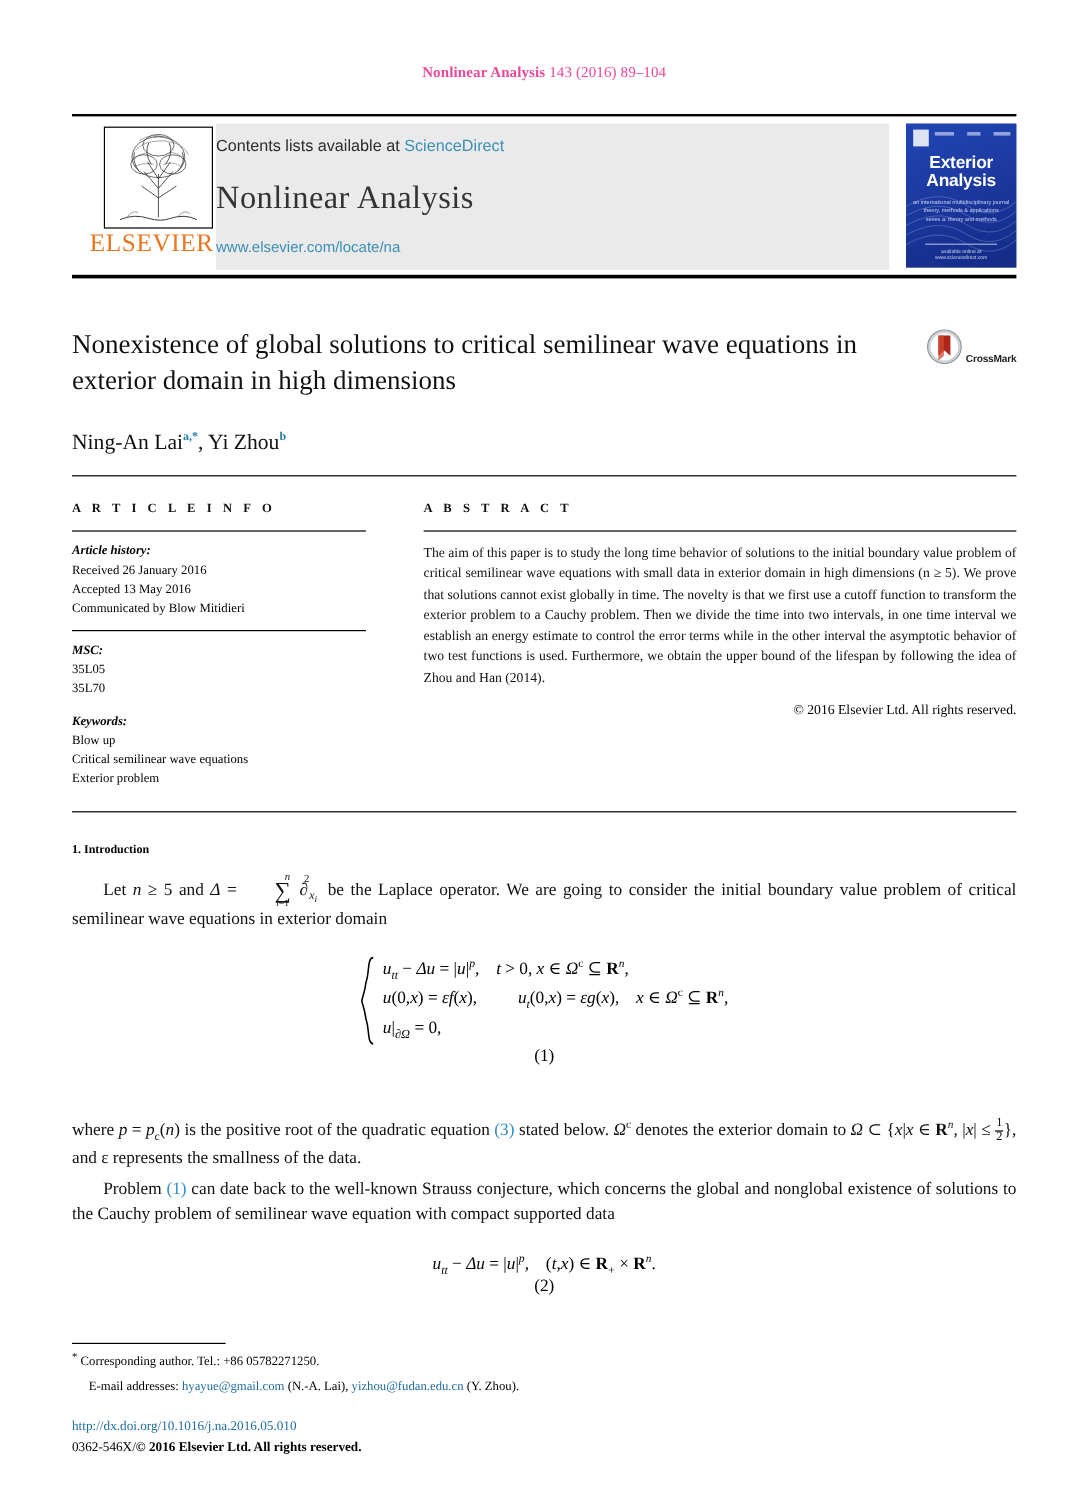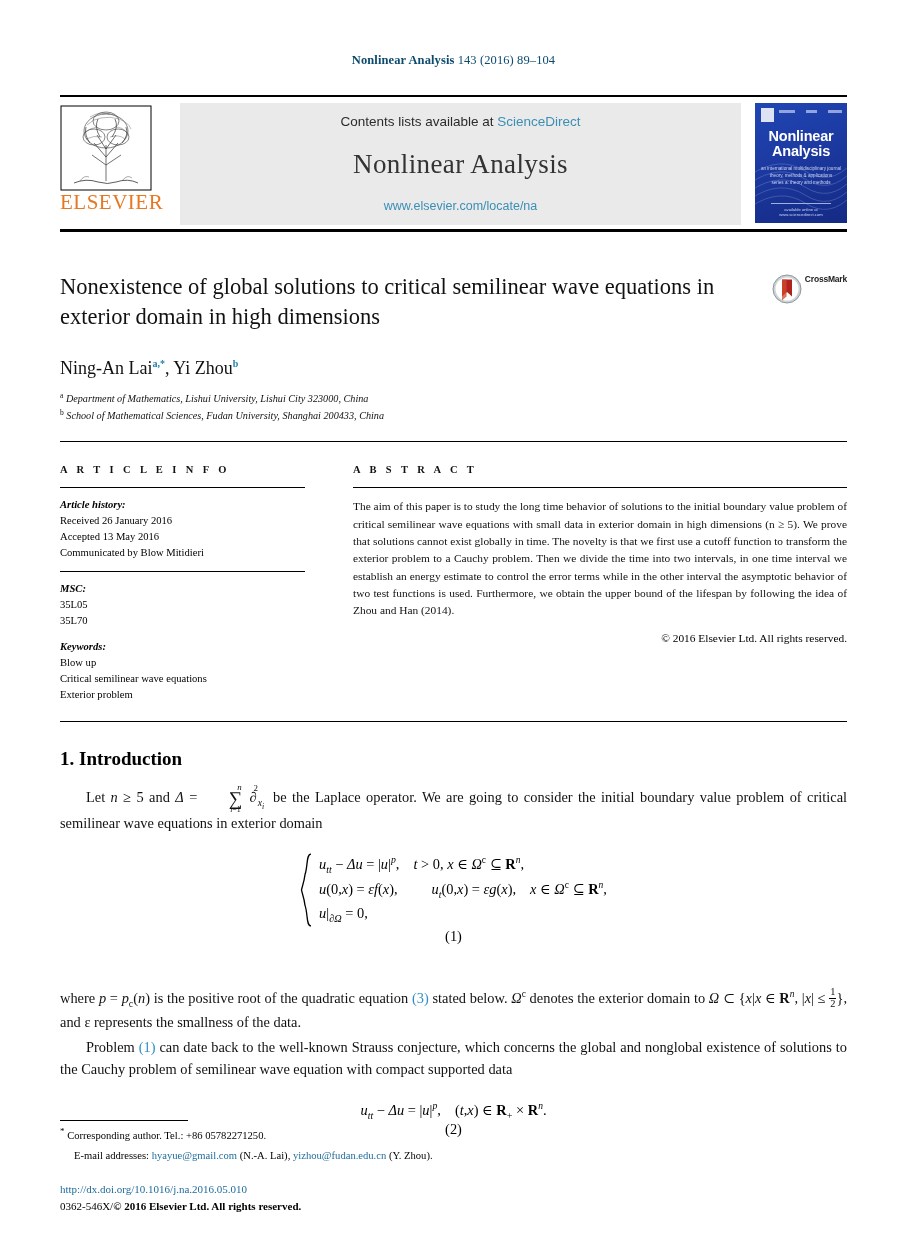--- a/index.html
+++ b/index.html
@@ -19,21 +19,21 @@
     position: relative;
     width: 907px;
     height: 1238px;
     box-sizing: border-box;
     padding: 0 60px;
   }
 
   
   .running-head {
     text-align: center;
-    color: #0c4a6e;
+    color: #ec4899;
     font-size: 12.5px;
     font-weight: bold;
     padding-top: 53px;
     letter-spacing: .1px;
   }
   .running-head .rh-light { font-weight: normal; }
 
   
   .masthead {
     margin-top: 27px;
@@ -41,41 +41,41 @@
     padding-top: 6px;
     display: flex;
     align-items: stretch;
     height: 122px;
   }
   .elsevier-block {
     width: 118px;
     flex: 0 0 118px;
     display: flex;
     flex-direction: column;
-    align-items: flex-start;
+    align-items: flex-end;
     justify-content: flex-start;
     padding-top: 2px;
   }
   .tree-logo { width: 92px; height: 86px; display:block; }
   .elsevier-word {
     font-family: "Liberation Serif", serif;
     color: #e87722;
     font-size: 21px;
     letter-spacing: .5px;
     line-height: 1;
     margin-top: 1px;
   }
   .contents-box {
     flex: 1 1 auto;
     background: #eaeaea;
     margin-left: 2px;
     margin-right: 14px;
     display: flex;
     flex-direction: column;
-    align-items: center;
+    align-items: flex-start;
     justify-content: space-between;
     padding: 11px 0 12px 0;
     box-sizing: border-box;
   }
   .contents-line {
     font-family: "Liberation Sans", sans-serif;
     font-size: 13.5px;
     color: #2b2b2b;
   }
   .sd-link { color: #3b8fb5; }
@@ -164,21 +164,21 @@
     color: #111;
     max-width: 660px;
     font-weight: normal;
     margin: 0;
   }
   .crossmark {
     position: absolute;
     right: 0;
     top: 2px;
     display: flex;
-    align-items: flex-start;
+    align-items: flex-end;
     gap: 3px;
   }
   .crossmark-label {
     font-family: "Liberation Sans", sans-serif;
     font-size: 8.5px;
     font-weight: bold;
     color: #222;
     letter-spacing: -.2px;
   }
   .authors {
@@ -233,21 +233,21 @@
   }
   .abstract-bottom-rule { border-bottom: 1.3px solid #000; margin-top: 18px; }
 
   
   .body-sec {
     margin-top: 26px;
   }
   .sec-head {
     font-family: "Liberation Serif", serif;
     font-weight: bold;
-    font-size: 19px;
+    font-size: 10px;
   }
   .para {
     font-size: 14.4px;
     line-height: 1.5;
     text-align: justify;
     margin-top: 17px;
     color: #111;
   }
   .para.indent { text-indent: 26px; }
   .para.tight { margin-top: 2px; }
@@ -388,21 +388,21 @@
           <path d="M-5 62 Q25 42 50 58 T97 50"></path>
         </g>
       </svg>
       <div class="cover-el"></div>
       <div class="cover-toptext">
         <i style="width:16px"></i>
           <i style="width:11px"></i>
           <i style="width:14px"></i>
       </div>
       <div class="cover-title">
-        <span>Nonlinear</span><br>
+        <span>Exterior</span><br>
         <span>Analysis</span>
       </div>
       <div class="cover-sub">
         <span>an international multidisciplinary journal</span><br>
         <span>theory, methods &amp; applications</span><br>
         <span>series a: theory and methods</span>
       </div>
       <div class="cover-foot">available online at www.sciencedirect.com</div>
     </div>
   </div>
@@ -418,24 +418,20 @@
         <path d="M10 5.5 h10 v17 l-5 -4.5 l-5 4.5 z" fill="#b0231c"></path>
         <path d="M10 5.5 h4.6 v17 l-4.6 4 z" fill="#d24a2e" opacity=".75"></path>
       </svg>
       <span class="crossmark-label">CrossMark</span>
     </div>
 
     <div class="authors">
       <span>Ning-An Lai</span><sup>a,*</sup>, <span>Yi Zhou</span><sup>b</sup>
     </div>
 
-    <div class="affil">
-      <div><sup>a</sup> <span>Department of Mathematics, Lishui University, Lishui City 323000, China</span></div>
-      <div><sup>b</sup> <span>School of Mathematical Sciences, Fudan University, Shanghai 200433, China</span></div>
-    </div>
   </div>
   <div class="title-rule"></div>
 
   <div class="info-abstract">
 
     <div class="col-info">
       <div class="sec-label">A R T I C L E    I N F O</div>
       <div class="thin-rule"></div>
 
       <div class="info-group">

